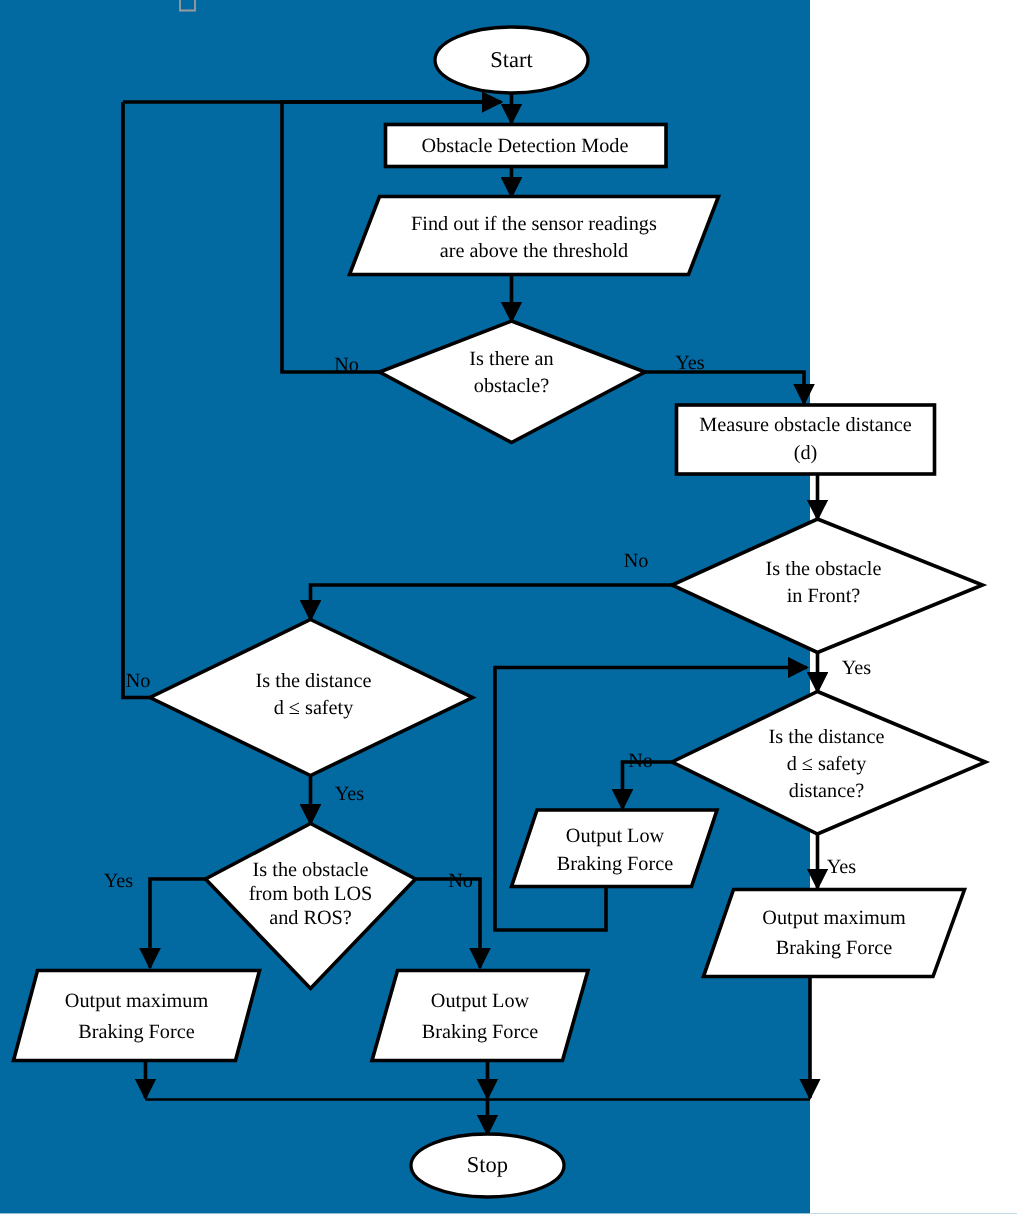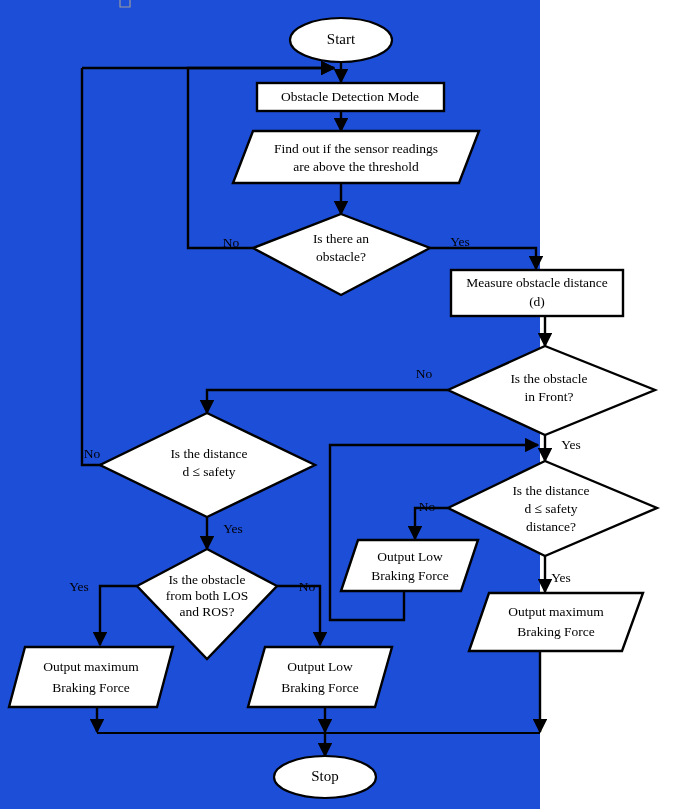--- a/index.html
+++ b/index.html
@@ -10,21 +10,21 @@
   body {
     width: 680px;
     height: 809px;
     font-family: "Liberation Serif", "DejaVu Serif", serif;
     overflow: hidden;
   }
   #flowchart-root {
     position: relative;
     width: 540px;
     height: 809px;
-    background: #1d4ed8;
+    background: #0369a1;
   }
   svg#flow-svg {
     display: block;
     width: 680px;
     height: 809px;
   }
   .node-shape {
     fill: #ffffff;
     stroke: #000000;
     stroke-width: 2.4;

